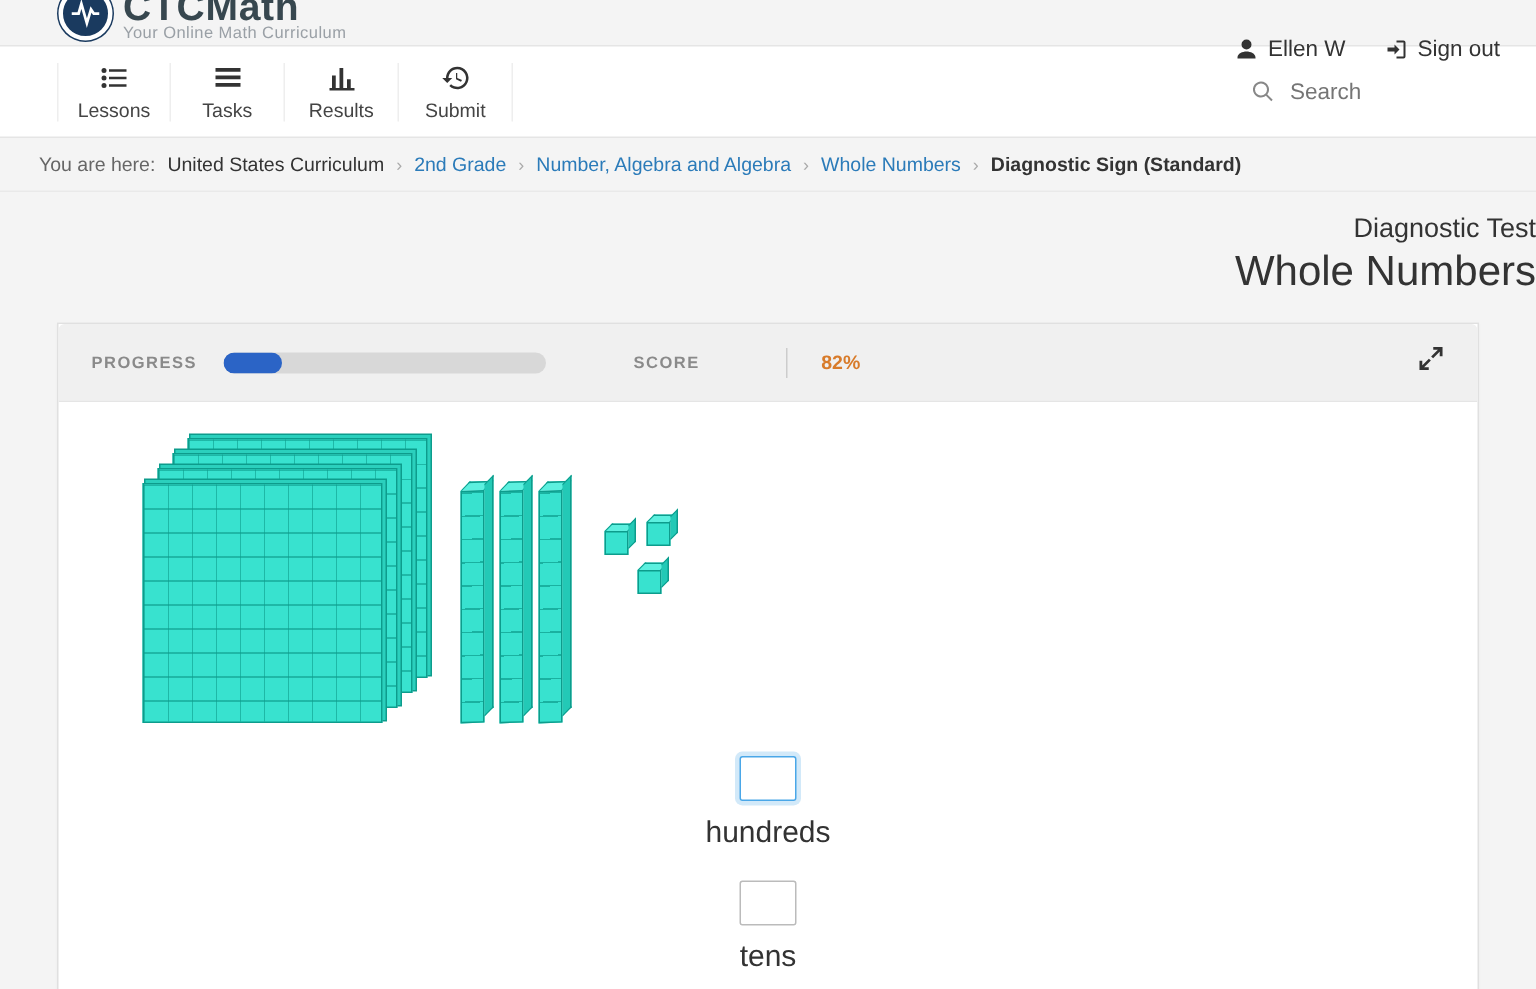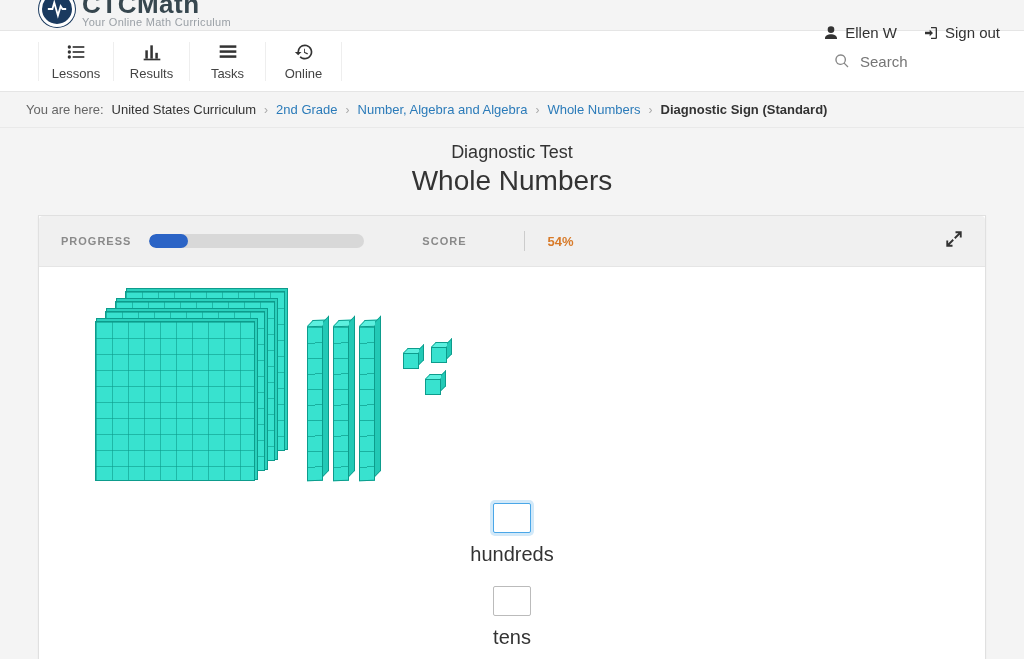--- a/index.html
+++ b/index.html
@@ -98,21 +98,21 @@
     border-bottom:1px solid #e9e9e9;
     display:flex;align-items:center;gap:8px;flex-wrap:wrap;
     background:#f4f4f4;
   }
   .breadcrumb .crumb{color:#2b7bb9;cursor:pointer;}
   .breadcrumb .crumb.plain{color:#333;cursor:default;}
   .breadcrumb .crumb.current{color:#333;font-weight:700;cursor:default;}
   .breadcrumb .sep{color:#aaa;font-size:12px;}
 
   
-  .page-titles{ text-align:center; padding: 14px 0 18px; }
+  .page-titles{ text-align:right; padding: 14px 0 18px; }
   .page-sub{ font-size:18px; color:#333; font-weight:400;}
   .page-title{ font-size:28px; color:#333; font-weight:400; margin-top:2px;}
 
   
   .card{
     margin: 0 38px 24px;
     background:#fff;
     border:1px solid #e0e0e0;
     border-radius:0;
     box-shadow:0 1px 2px rgba(0,0,0,.04);
@@ -258,40 +258,40 @@
         <rect x="8" y="5" width="14" height="2"></rect>
         <circle cx="4" cy="12" r="2"></circle>
         <rect x="8" y="11" width="14" height="2"></rect>
         <circle cx="4" cy="18" r="2"></circle>
         <rect x="8" y="17" width="14" height="2"></rect>
       </svg>
     <span>Lessons</span>
   </div>
   <div class="nav-item">
     <svg viewBox="0 0 24 24">
+        <rect x="2" y="4" width="20" height="3"></rect>
+        <rect x="2" y="10" width="20" height="3"></rect>
+        <rect x="2" y="16" width="20" height="3"></rect>
+      </svg>
+    <span>Tasks</span>
+  </div>
+  <div class="nav-item">
+    <svg viewBox="0 0 24 24">
         <rect x="4" y="10" width="3" height="10"></rect>
         <rect x="10" y="4" width="3" height="16"></rect>
         <rect x="16" y="13" width="3" height="7"></rect>
         <rect x="2" y="20" width="20" height="2"></rect>
       </svg>
     <span>Results</span>
   </div>
   <div class="nav-item">
     <svg viewBox="0 0 24 24">
-        <rect x="2" y="4" width="20" height="3"></rect>
-        <rect x="2" y="10" width="20" height="3"></rect>
-        <rect x="2" y="16" width="20" height="3"></rect>
-      </svg>
-    <span>Tasks</span>
-  </div>
-  <div class="nav-item">
-    <svg viewBox="0 0 24 24">
         <path d="M13 3a9 9 0 0 0-9 9H1l4 4 4-4H6a7 7 0 1 1 2.05 4.95l-1.4 1.4A9 9 0 1 0 13 3zm-1 5v5l4 2 .8-1.4L13 12V8z"></path>
       </svg>
-    <span>Online</span>
+    <span>Submit</span>
   </div>
   <div class="nav-spacer"></div>
   <div class="search-wrap">
     <svg viewBox="0 0 24 24">
         <path d="M10 2a8 8 0 1 0 4.9 14.3l5.4 5.4 1.4-1.4-5.4-5.4A8 8 0 0 0 10 2zm0 2a6 6 0 1 1-6 6 6 6 0 0 1 6-6z"></path>
       </svg>
     <input class="search-input" placeholder="Search" style="">
   </div>
 </div>
 
@@ -314,21 +314,21 @@
 </div>
 
 <div class="card">
   <div class="card-header">
     <span class="label">PROGRESS</span>
     <div class="progress">
       <div class="progress-fill" style="width:18%"></div>
     </div>
     <span class="label" style="margin-left:40px">SCORE</span>
     <span class="score-divider"></span>
-    <span class="score-val">54%</span>
+    <span class="score-val">82%</span>
     <span class="expand">
       <svg viewBox="0 0 24 24" fill="none" stroke-width="2.5">
           <path d="M14 3h7v7M21 3l-8 8M10 21H3v-7M3 21l8-8"></path>
         </svg>
     </span>
   </div>
 
   <div class="question">
     <div class="blocks-row">
 

